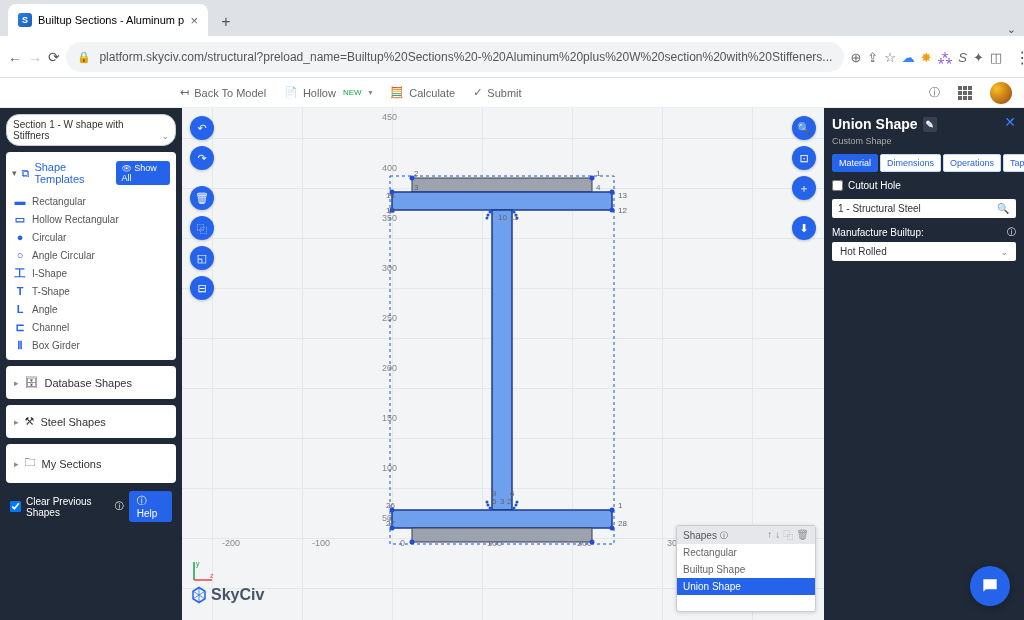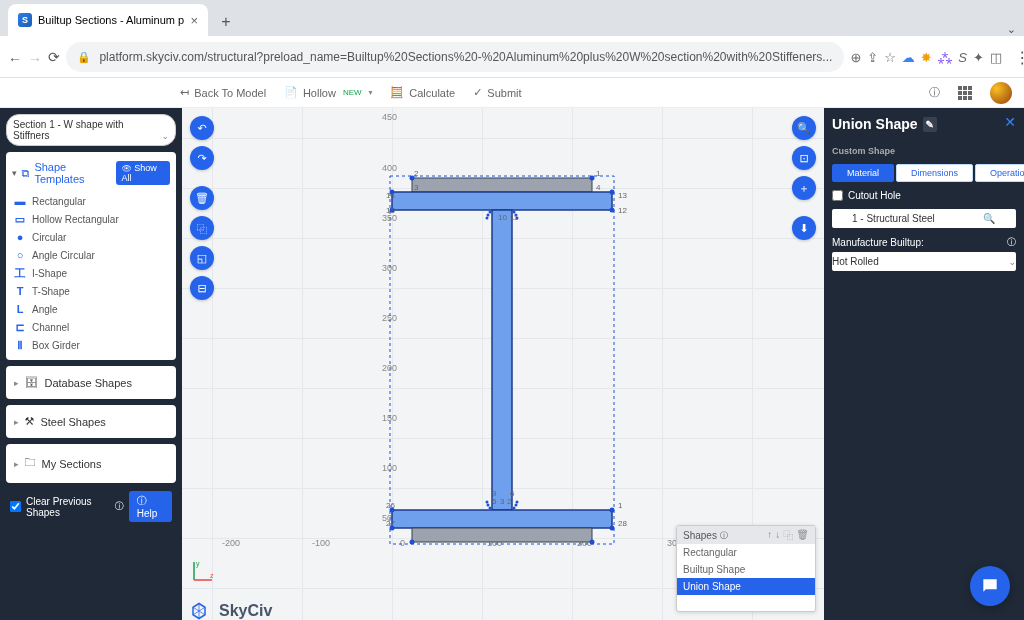--- a/index.html
+++ b/index.html
@@ -60,47 +60,47 @@
 
 .canvas-area { flex:1; position:relative; background:#f3f4f5; }
 .canvas-grid { position:absolute; inset:0; background-image: linear-gradient(#e5e7eb 1px, transparent 1px), linear-gradient(90deg, #e5e7eb 1px, transparent 1px); background-size: 90px 50px; background-position: 30px 30px;}
 .float-btns { position:absolute; display:flex; flex-direction:column; gap:6px; }
 .float-btns.left { left:8px; top:8px; }
 .float-btns.right { right:8px; top:8px; }
 .fbtn { width:24px; height:24px; border-radius:50%; background:#2563eb; color:#fff; display:flex; align-items:center; justify-content:center; font-size:11px; cursor:pointer; box-shadow:0 1px 3px rgba(0,0,0,0.2);}
 .fbtn.sep { margin-top:10px; }
 
 .axis-label { position:absolute; font-size:9px; color:#888;}
-.skyciv-logo { position:absolute; left:8px; bottom:0; display:flex; align-items:center; gap:11px; font-size:16px; font-weight:600; color:#475569;}
+.skyciv-logo { position:absolute; left:8px; bottom:16px; display:flex; align-items:center; gap:3px; font-size:16px; font-weight:600; color:#475569;}
 .skyciv-logo .logo-mark { width:18px; height:18px; }
 .coord-indicator { position:absolute; left:8px; bottom:34px; font-size:9px; color:#16a34a;}
 
 .shapes-panel { position:absolute; right:8px; bottom:8px; width:140px; background:#fff; border:1px solid #ccc; border-radius:3px; font-size:10px; box-shadow:0 1px 4px rgba(0,0,0,0.15);}
 .shapes-panel .sp-head { background:#e5e7eb; padding:3px 6px; display:flex; align-items:center; gap:3px; color:#555;}
 .shapes-panel .sp-head .sp-tools { margin-left:auto; display:flex; gap:3px; color:#888;}
 .shapes-panel .sp-row { padding:3px 6px; color:#666; cursor:pointer;}
 .shapes-panel .sp-row.active { background:#2563eb; color:#fff;}
 .shapes-panel .sp-empty { height:16px; }
 
 
 .rightpanel { width:200px; background:#1f2937; color:#fff; padding:8px; font-size:11px; position:relative;}
 .rp-title { font-size:14px; font-weight:600; display:flex; align-items:center; gap:5px;}
 .rp-title .edit-icon { font-size:10px; background:#374151; padding:2px 3px; border-radius:2px; cursor:pointer;}
 .rp-close { position:absolute; right:8px; top:6px; color:#3b82f6; font-size:14px; cursor:pointer;}
-.rp-sub { font-size:9px; color:#aaa; margin:14px 0 8px;font-weight:bold;}
+.rp-sub { font-size:9px; color:#aaa; margin:4px 0 8px;}
 .rp-tabs { display:flex; gap:2px; margin-bottom:8px;}
-.rp-tab { background:#fff; color:#2563eb; border:1px solid #bfdbfe; padding:3px 14px; font-size:9px; border-radius:2px; cursor:pointer;}
+.rp-tab { background:#fff; color:#2563eb; border:1px solid #bfdbfe; padding:3px 6px; font-size:9px; border-radius:2px; cursor:pointer;}
 .rp-tab.active { background:#2563eb; color:#fff; border-color:#2563eb;}
 .rp-check { display:flex; align-items:center; gap:5px; margin-bottom:8px; font-size:10px;}
 .rp-check input { width:11px; height:11px;}
 .rp-field-row { display:flex; justify-content:space-between; align-items:center; font-size:10px; margin-bottom:3px;}
 .rp-add-db { color:#60a5fa; border:1px solid #3b82f6; padding:1px 5px; border-radius:2px; font-size:9px; cursor:pointer;}
-.rp-input { background:#fff; color:#333; border-radius:2px; padding:4px 20px; font-size:10px; display:flex; align-items:center; margin-bottom:8px;}
+.rp-input { background:#fff; color:#333; border-radius:2px; padding:4px 6px; font-size:10px; display:flex; align-items:center; margin-bottom:8px;}
 .rp-input .search-ic { margin-left:auto; color:#aaa; font-size:10px;}
-.rp-select { background:#fff; color:#333; border-radius:2px; padding:4px 0; font-size:10px; display:flex; justify-content:space-between; align-items:center; cursor:pointer;}
+.rp-select { background:#fff; color:#333; border-radius:2px; padding:4px 8px; font-size:10px; display:flex; justify-content:space-between; align-items:center; cursor:pointer;}
 
 
 .intercom { position:absolute; right:14px; bottom:14px; width:40px; height:40px; border-radius:50%; background:#2563eb; display:flex; align-items:center; justify-content:center; color:#fff; font-size:18px; cursor:pointer; box-shadow:0 2px 8px rgba(0,0,0,0.25);}
 
 
 .beam-svg { position:absolute; left:180px; top:60px; }
 
 </style>
 </head>
 <body>

